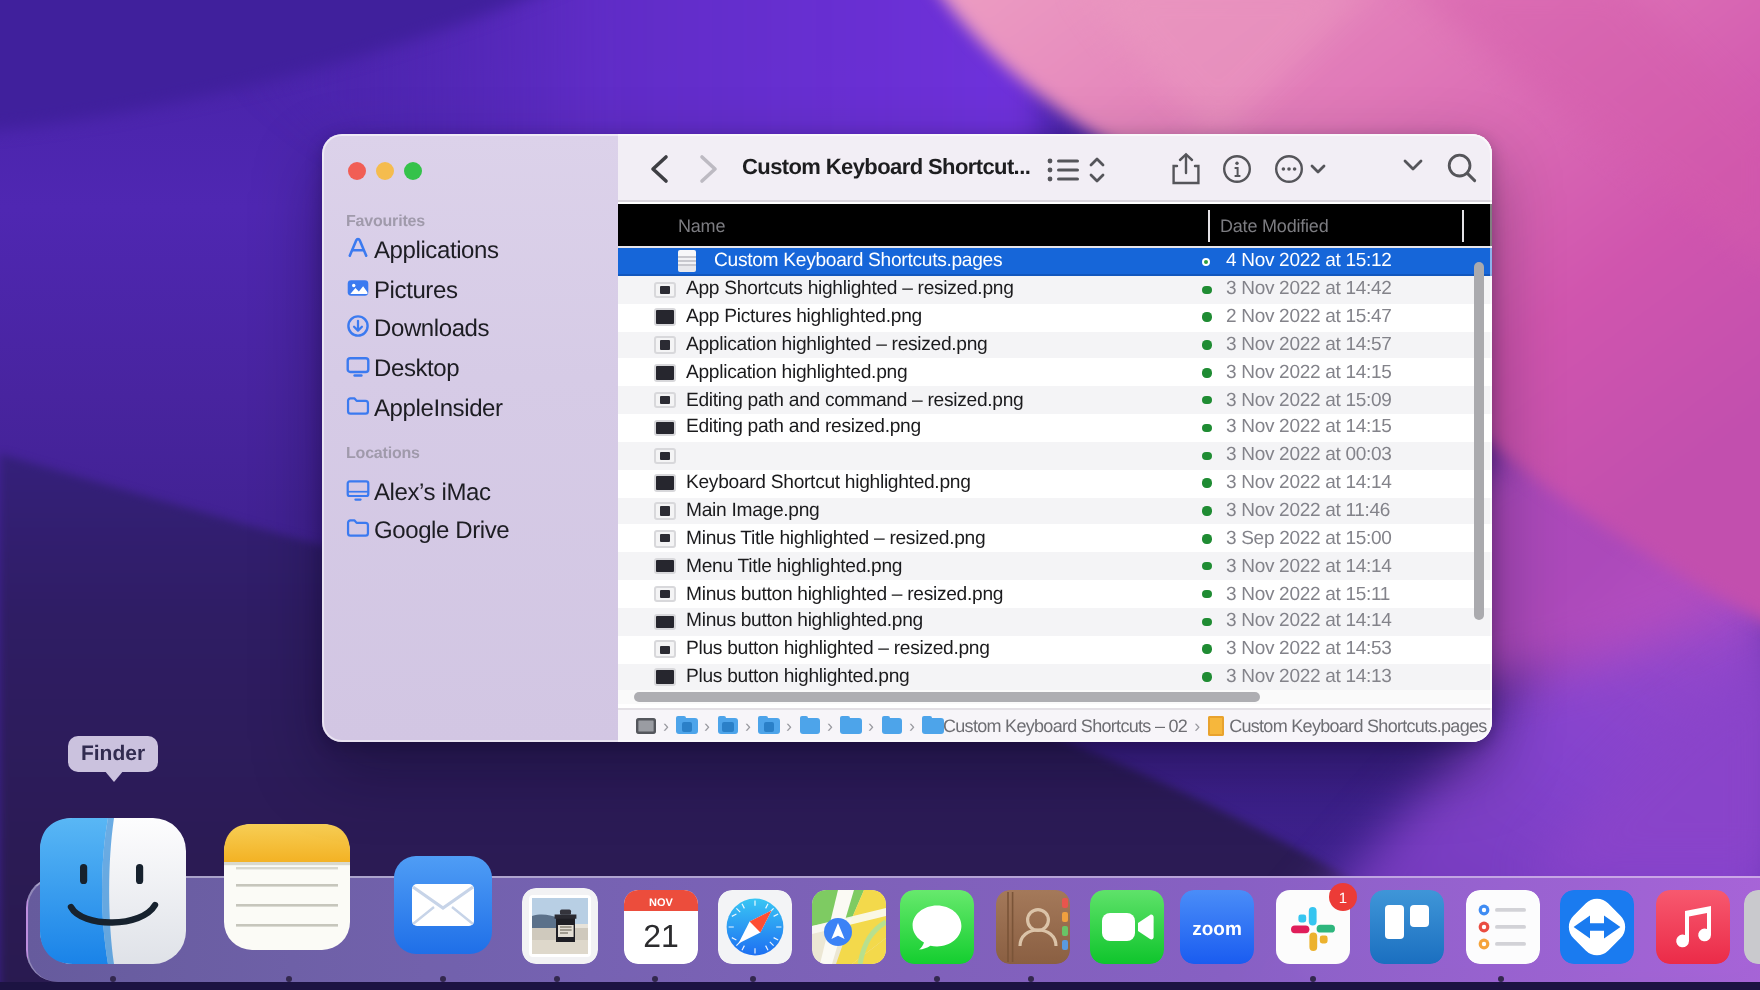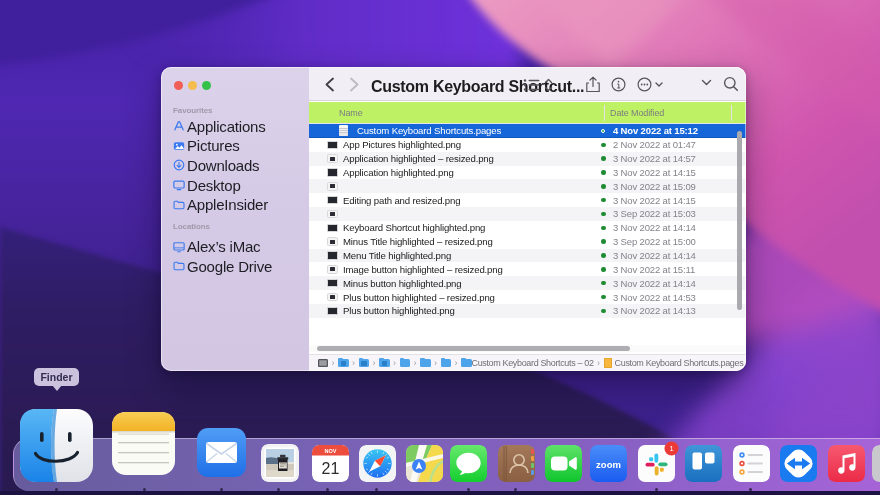--- a/index.html
+++ b/index.html
@@ -437,75 +437,88 @@
       <span id="colsep"></span>
           <span id="colsep2"></span>
     </div>
     <div id="rows">
       <div class="row sel">
             <span class="pgic"></span>
             <span class="nm" style="left:48px;font-weight:500">Custom Keyboard Shortcuts.pages</span>
             <span class="tag sel"></span>
             <span class="dt">4 Nov 2022 at 15:12</span>
           </div>
+      <div class="row alt">
+            <span class="fic rz"></span>
+            <span class="nm">App Shortcuts highlighted – resized.png</span>
+            <span class="tag"></span>
+            <span class="dt">3 Nov 2022 at 14:42</span>
+          </div>
       <div class="row">
             <span class="fic"></span>
             <span class="nm">App Pictures highlighted.png</span>
             <span class="tag"></span>
-            <span class="dt">2 Nov 2022 at 01:47</span>
+            <span class="dt">2 Nov 2022 at 15:47</span>
           </div>
       <div class="row alt">
             <span class="fic rz"></span>
             <span class="nm">Application highlighted – resized.png</span>
             <span class="tag"></span>
             <span class="dt">3 Nov 2022 at 14:57</span>
           </div>
       <div class="row">
             <span class="fic"></span>
             <span class="nm">Application highlighted.png</span>
             <span class="tag"></span>
             <span class="dt">3 Nov 2022 at 14:15</span>
           </div>
       <div class="row alt">
             <span class="fic rz"></span>
+            <span class="nm">Editing path and command – resized.png</span>
             <span class="tag"></span>
             <span class="dt">3 Nov 2022 at 15:09</span>
           </div>
       <div class="row">
             <span class="fic"></span>
             <span class="nm">Editing path and resized.png</span>
             <span class="tag"></span>
             <span class="dt">3 Nov 2022 at 14:15</span>
           </div>
       <div class="row alt">
             <span class="fic rz"></span>
             <span class="tag"></span>
-            <span class="dt">3 Sep 2022 at 15:03</span>
+            <span class="dt">3 Nov 2022 at 00:03</span>
           </div>
       <div class="row">
             <span class="fic"></span>
             <span class="nm">Keyboard Shortcut highlighted.png</span>
             <span class="tag"></span>
             <span class="dt">3 Nov 2022 at 14:14</span>
           </div>
+      <div class="row alt">
+            <span class="fic rz"></span>
+            <span class="nm">Main Image.png</span>
+            <span class="tag"></span>
+            <span class="dt">3 Nov 2022 at 11:46</span>
+          </div>
       <div class="row">
             <span class="fic rz"></span>
             <span class="nm">Minus Title highlighted – resized.png</span>
             <span class="tag"></span>
             <span class="dt">3 Sep 2022 at 15:00</span>
           </div>
       <div class="row alt">
             <span class="fic"></span>
             <span class="nm">Menu Title highlighted.png</span>
             <span class="tag"></span>
             <span class="dt">3 Nov 2022 at 14:14</span>
           </div>
       <div class="row">
             <span class="fic rz"></span>
-            <span class="nm">Image button highlighted – resized.png</span>
+            <span class="nm">Minus button highlighted – resized.png</span>
             <span class="tag"></span>
             <span class="dt">3 Nov 2022 at 15:11</span>
           </div>
       <div class="row alt">
             <span class="fic"></span>
             <span class="nm">Minus button highlighted.png</span>
             <span class="tag"></span>
             <span class="dt">3 Nov 2022 at 14:14</span>
           </div>
       <div class="row">
@@ -553,41 +566,41 @@
   #window { left:161px; top:67px; width:585px; height:304px; border-radius:10px;
     box-shadow: 0 14px 34px rgba(10,5,30,0.38), 0 2px 8px rgba(10,5,30,0.26);
     display:flex; }
   #window::after { content:""; position:absolute; inset:0; border-radius:10px;
     box-shadow: inset 0 0 0 1px rgba(255,255,255,0.5); pointer-events:none; }
   #sidebar { width:148px; background:linear-gradient(180deg,#dcd2ea 0%,#d6cbe6 40%,#d2c6e3 100%);
     border-radius:10px 0 0 10px; position:relative; }
   #lights { position:absolute; left:13px; top:14px; display:flex; }
   .light { width:9px; height:9px; border-radius:50%; display:inline-block; }
   .sbhead { position:absolute; left:12px; font-size:8px; font-weight:700; color:#a09aab; letter-spacing:-0.1px; }
-  .sbitem { position:absolute; left:12px; font-size:15px; letter-spacing:-0.2px; color:#1d1d23; height:16px;
-    display:flex; align-items:center; }
+  .sbitem { position:absolute; left:12px; font-size:12px; letter-spacing:-0.2px; color:#1d1d23; height:16px;
+    display:flex; align-items:flex-start; }
   .sbic { width:12px; height:12px; margin-right:2px; display:inline-block; }
   .sbic svg { width:12px; height:12px; display:block; }
   #main { flex:1; background:#ffffff; border-radius:0 10px 10px 0; position:relative; overflow:hidden; }
   #toolbar { position:absolute; left:0; top:0; right:0; height:34px; background:#f2eef5;
     border-bottom:1px solid #d8d4db; }
-  #wtitle { position:absolute; left:62px; top:10.5px; font-size:16px; letter-spacing:-0.3px; font-weight:700; color:#1d1d1f; }
-  #colhead { position:absolute; left:0; top:35px; right:0; height:22px; background:#bef264;
+  #wtitle { position:absolute; left:62px; top:10.5px; font-size:11px; letter-spacing:-0.3px; font-weight:700; color:#1d1d1f; }
+  #colhead { position:absolute; left:0; top:35px; right:0; height:22px; background:#000000;
     border-bottom:1px solid #e7e5e9; font-size:9px; letter-spacing:-0.1px; color:#7c7c81; line-height:22px; }
   #colsep { position:absolute; left:295px; top:3px; width:1px; height:16px; background:#e4e2e6; }
   #colsep2 { position:absolute; left:422px; top:3px; width:1px; height:16px; background:#e4e2e6; }
   #rows { position:absolute; left:0; top:57px; right:0; }
   .row { position:relative; height:13.85px; font-size:9.6px; letter-spacing:-0.15px; color:#1b1b1d;
     display:flex; align-items:center; }
   .row .nm { position:absolute; left:34px; white-space:nowrap; }
   .row .dt { position:absolute; left:304px; color:#83838a; font-size:9.5px; white-space:nowrap; }
   .row .tag { position:absolute; left:292px; width:4.5px; height:4.5px; border-radius:50%; background:#1f8c33; }
   .row.alt { background:#f4f4f6; }
   .row.sel { background:#1666d9; color:#fff; box-shadow: inset 0 -1px 0 rgba(0,20,60,0.18); }
-  .row.sel .dt { color:#fff;font-weight:bold; }
+  .row.sel .dt { color:#fff; }
   .fic { position:absolute; left:18px; width:10.5px; height:8.5px; border:1px solid #d8d8db;
     border-radius:1.5px; background:#26262e; }
   .fic.rz { background:#f4f4f5; }
   .fic.rz::after { content:""; position:absolute; left:1.8px; right:1.8px; top:1.2px; bottom:1.2px; background:#2b2b33; border-radius:0.5px; }
   .pgic { position:absolute; left:30px; width:9px; height:11px; border-radius:1px;
     background:linear-gradient(180deg,#f7f7f9 0 3.2px,#c8c8ce 3.2px 3.9px,#f2f2f5 3.9px 5.2px,#c8c8ce 5.2px 5.9px,#f2f2f5 5.9px 7.2px,#c8c8ce 7.2px 7.9px,#e8e8ec 7.9px 100%); }
   .tag.sel { background:#2d9c40; border:1px solid #fff; width:4.5px; height:4.5px; left:291.5px; }
   #hscroll { position:absolute; left:0; right:0; top:277.5px; height:7.5px; background:#fafafa; }
   #hthumb { position:absolute; left:8px; top:1.5px; width:313px; height:5px; background:#aeaeb2; border-radius:3px; }
   #vthumb { position:absolute; right:4px; top:64px; width:5px; height:179px; background:#aaaaae; border-radius:3px; }

